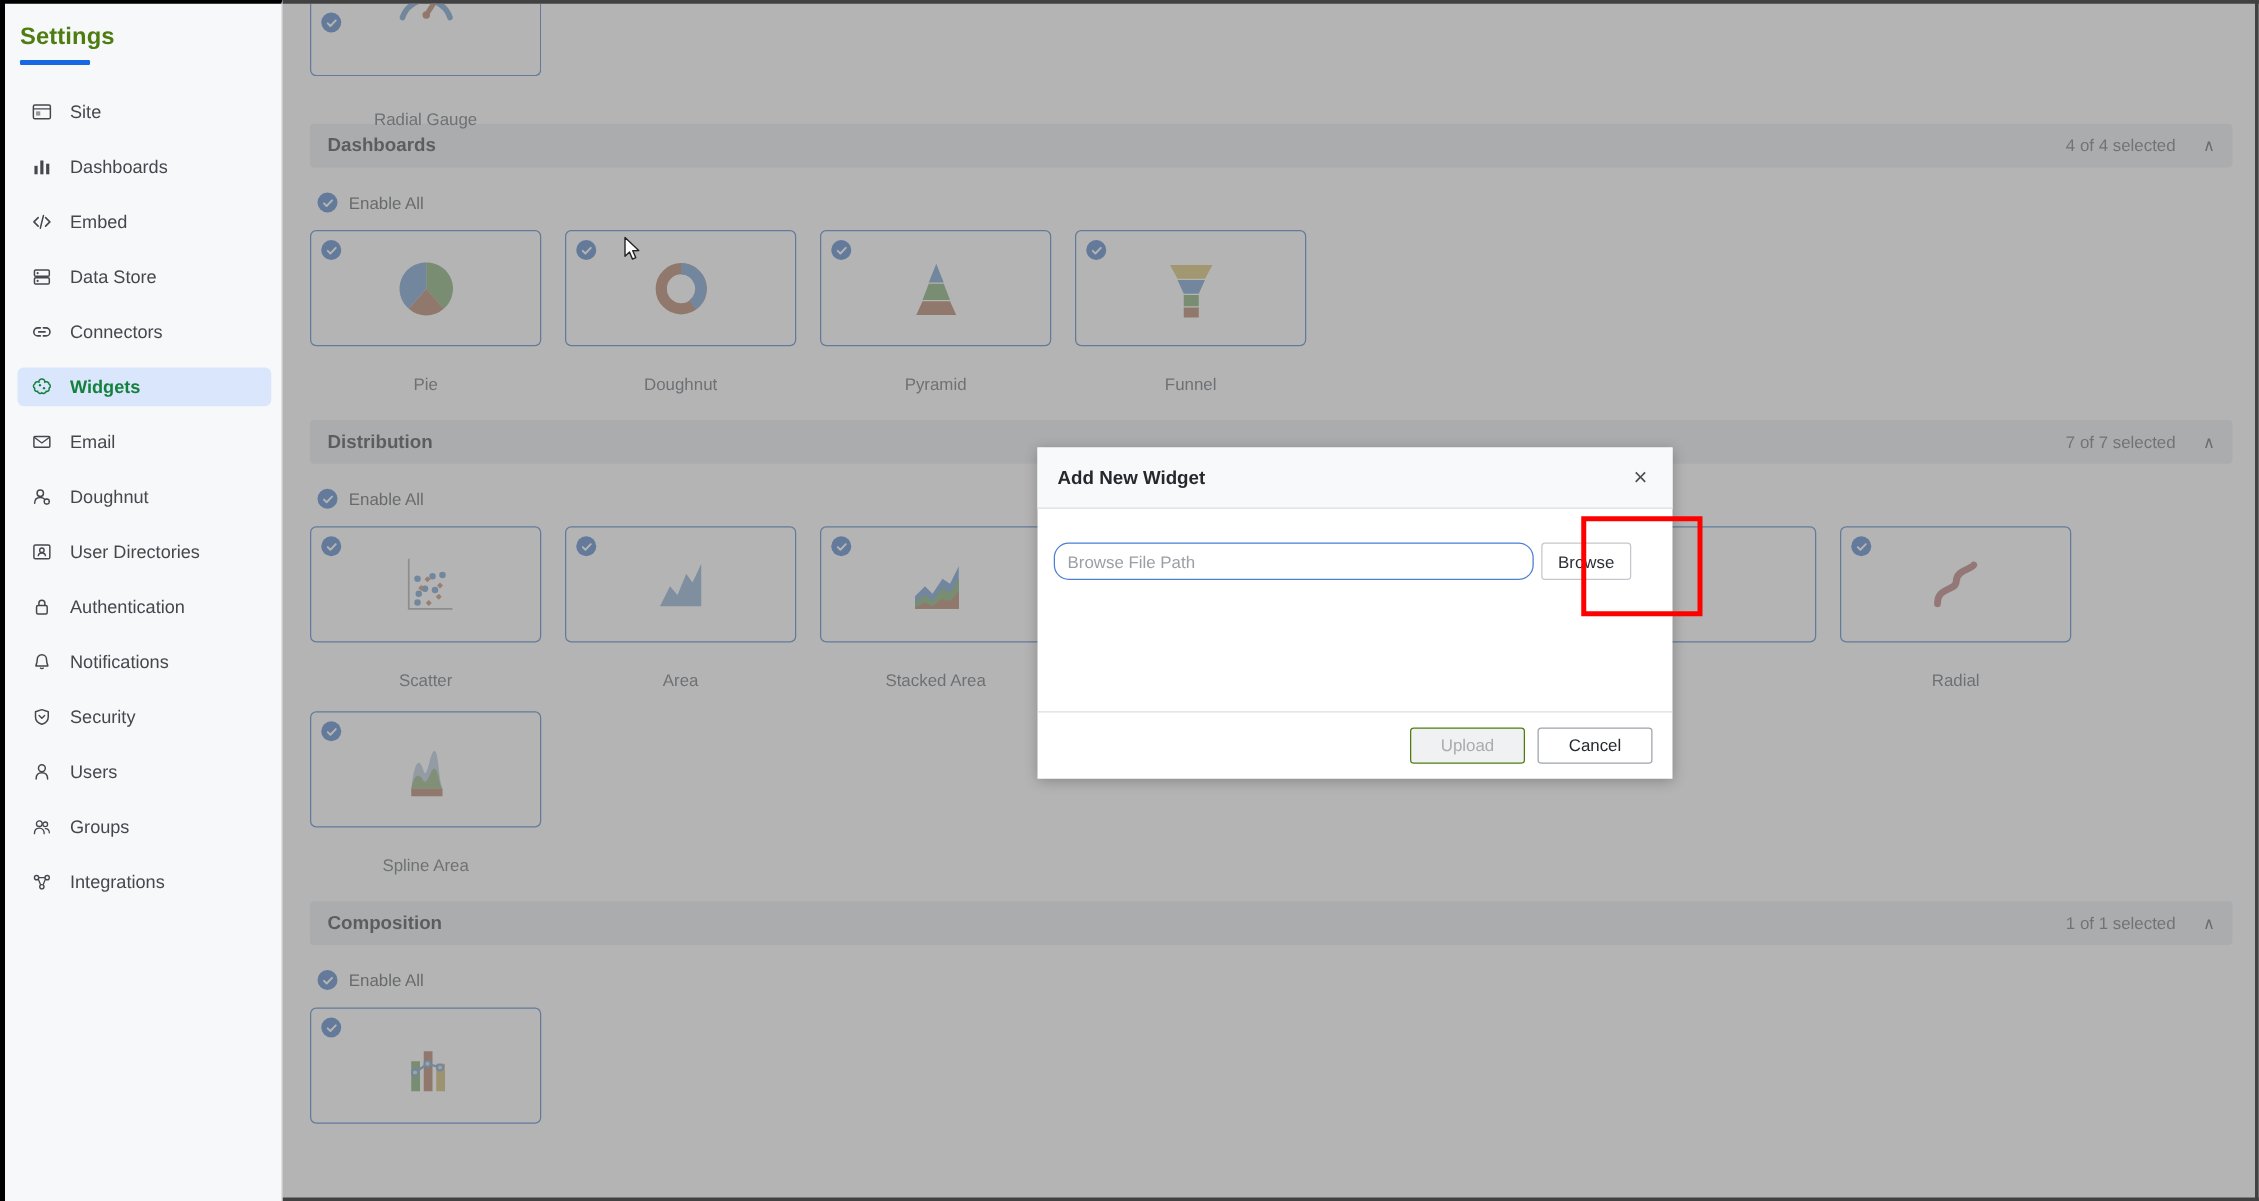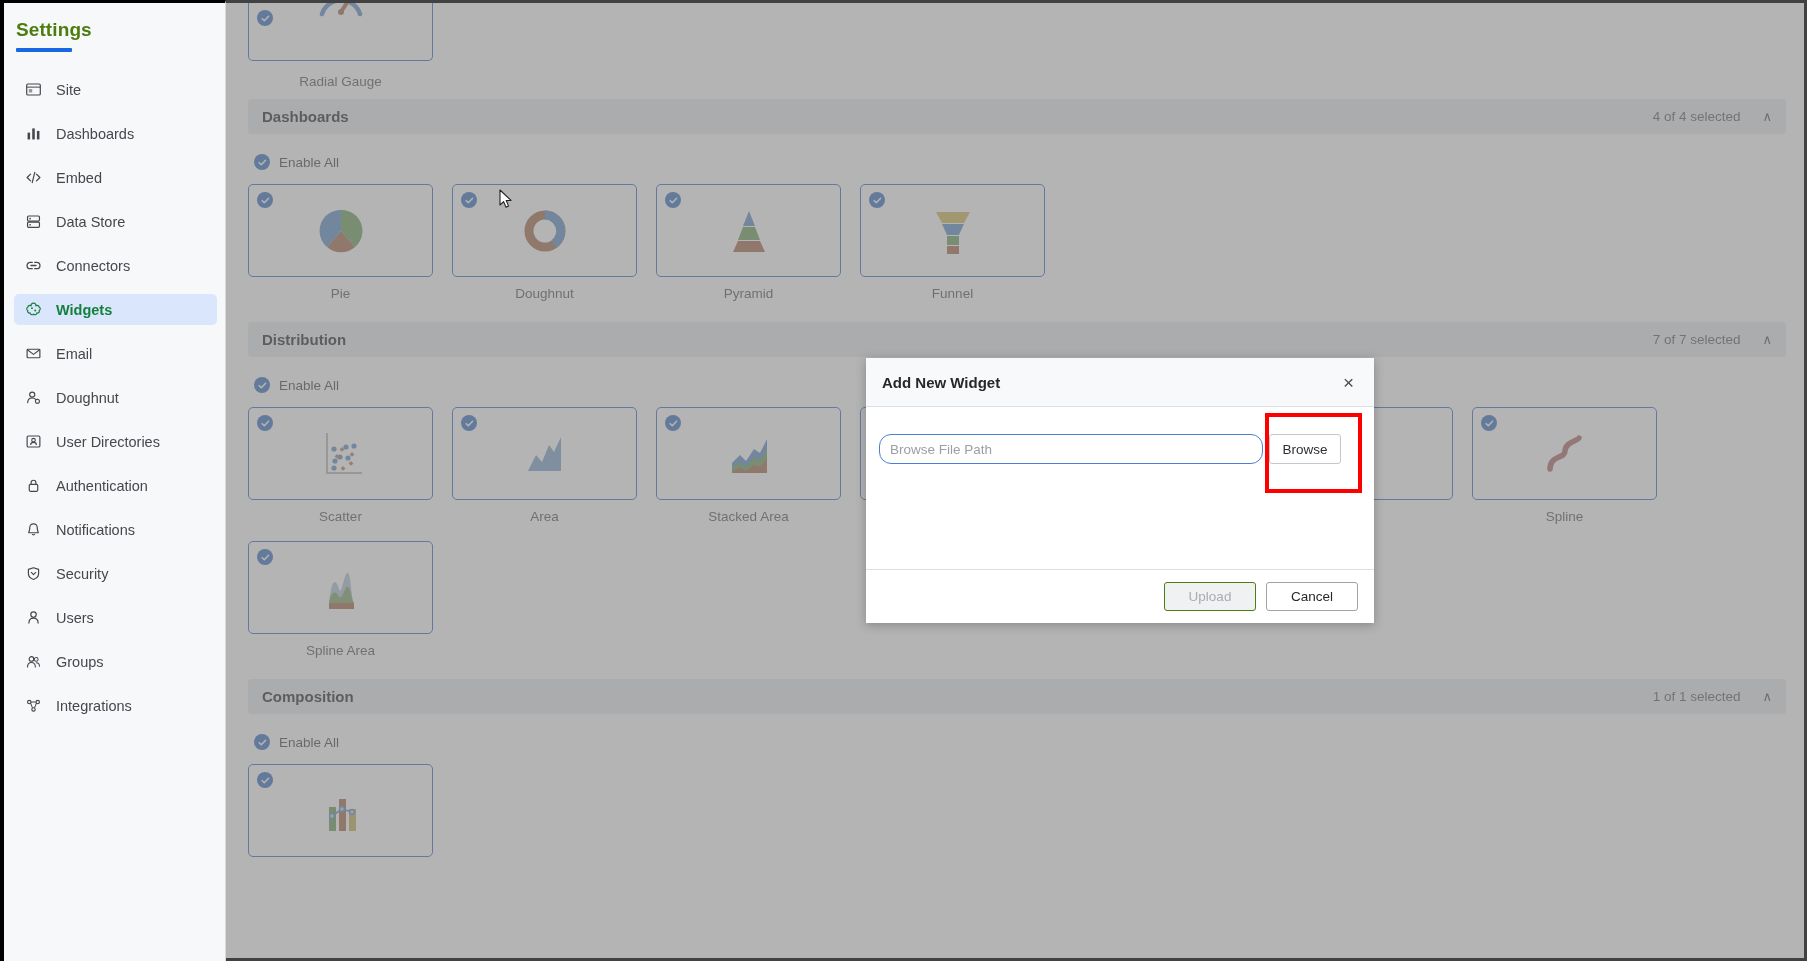--- a/index.html
+++ b/index.html
@@ -125,21 +125,21 @@
     border-radius: 5px;
     background: transparent;
     display: flex; align-items: center; justify-content: center;
     cursor: pointer;
   }
   .card .check { position: absolute; top: 7px; left: 8px; }
   .card-label {
     text-align: center;
     font-size: 13.5px;
     color: #646a70;
-    margin-top: 9px;
+    margin-top: 23px;
   }
   .glyph { width: 62px; height: 58px; display:block; }
 
   
   .top-partial { position: relative; height: 88px; }
   .top-partial .card {
     height: 58px;
     border-top: none;
     border-radius: 0 0 5px 5px;
     position: absolute; top: 0; left: 0;
@@ -152,21 +152,21 @@
     position: absolute;
     left: 226px; top: 0;
     width: 1581px; height: 961px;
     background: rgba(119,119,119,0.55);
     z-index: 40;
   }
 
   
   .modal {
     position: absolute;
-    left: 866px; top: 358px;
+    left: 830px; top: 358px;
     width: 508px; height: 265px;
     background: #ffffff;
     z-index: 60;
     box-shadow: 0 2px 10px rgba(0,0,0,0.25);
     display: flex; flex-direction: column;
   }
   .modal-header {
     height: 49px;
     background: #f8f9fa;
     border-bottom: 1px solid #dcdfe3;
@@ -626,21 +626,21 @@
           <div class="card">
             <span class="check">
               <svg width="11" height="11" viewBox="0 0 12 12">
                   <path d="M2.4 6.2 L4.7 8.5 L9.4 3.6" stroke="#fff" stroke-width="1.7" fill="none" stroke-linecap="round" stroke-linejoin="round"></path>
                 </svg>
             </span>
             <svg class="glyph" viewBox="0 0 62 58">
               <path d="M16 44 C16 30, 31 34, 31 26 C31 17, 44 16, 45 13" stroke="#b97b7b" stroke-width="5.5" fill="none" stroke-linecap="round"></path>
             </svg>
           </div>
-          <div class="card-label">Spline</div>
+          <div class="card-label">Radial</div>
         </div>
       </div>
 
       <div class="card-row" style="margin-top:17px">
         <div class="card-wrap">
           <div class="card">
             <span class="check">
               <svg width="11" height="11" viewBox="0 0 12 12">
                   <path d="M2.4 6.2 L4.7 8.5 L9.4 3.6" stroke="#fff" stroke-width="1.7" fill="none" stroke-linecap="round" stroke-linejoin="round"></path>
                 </svg>

